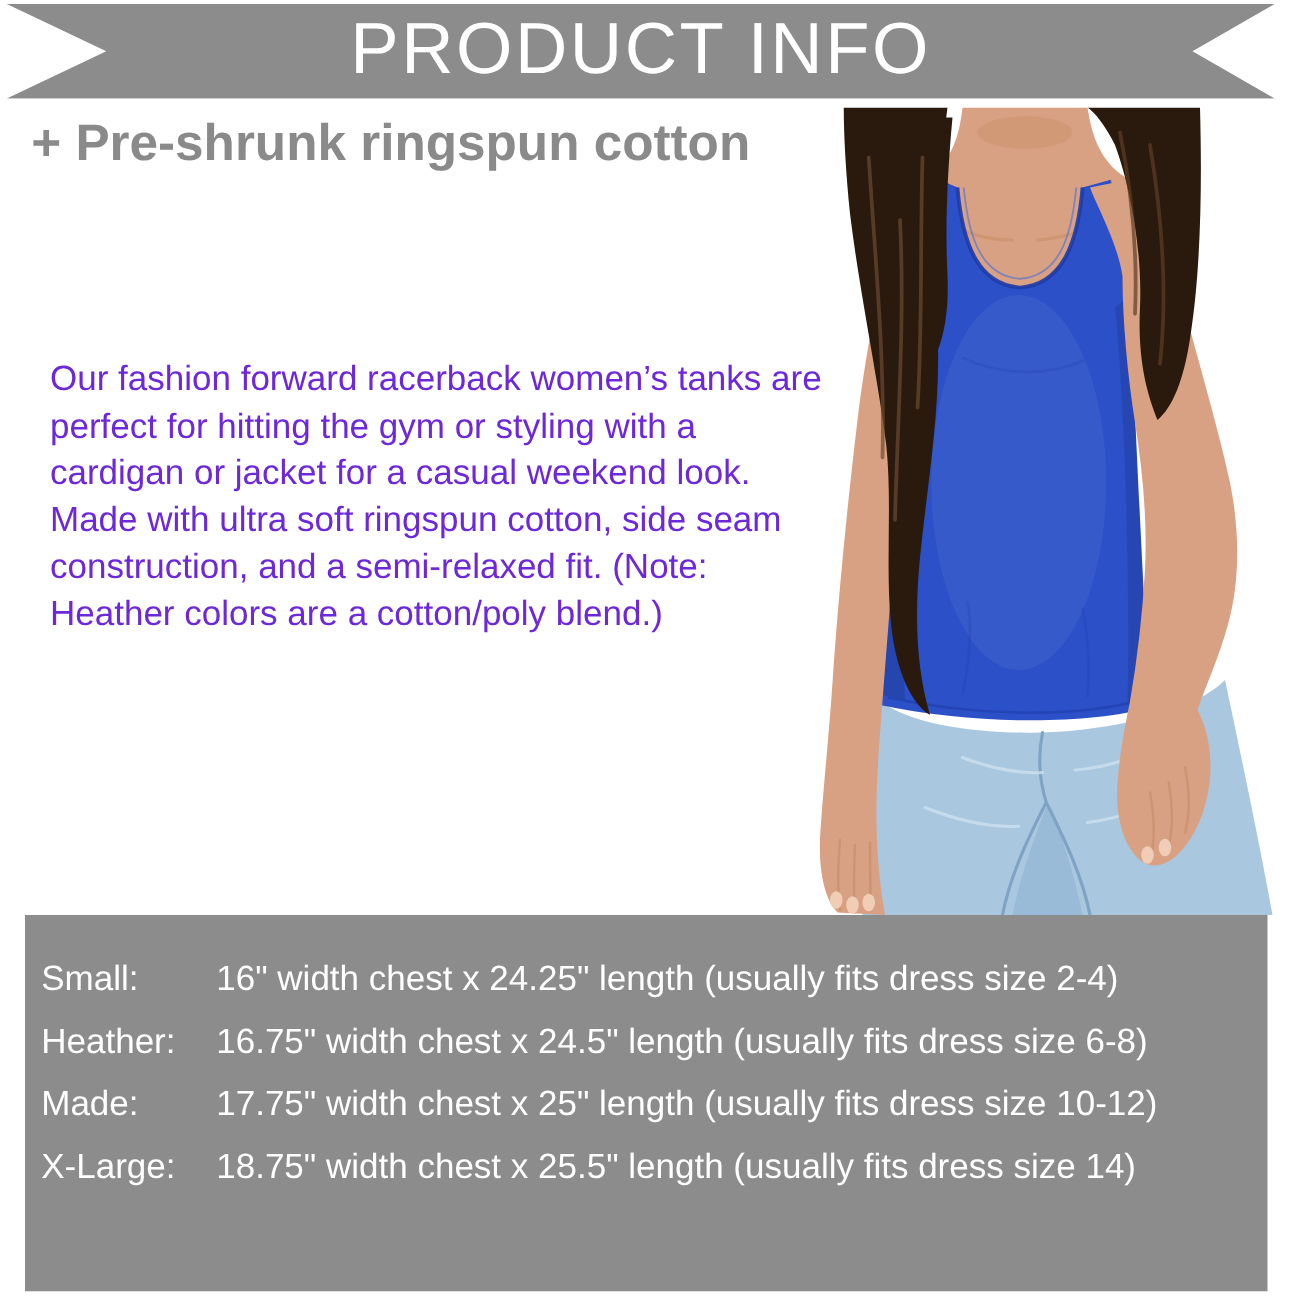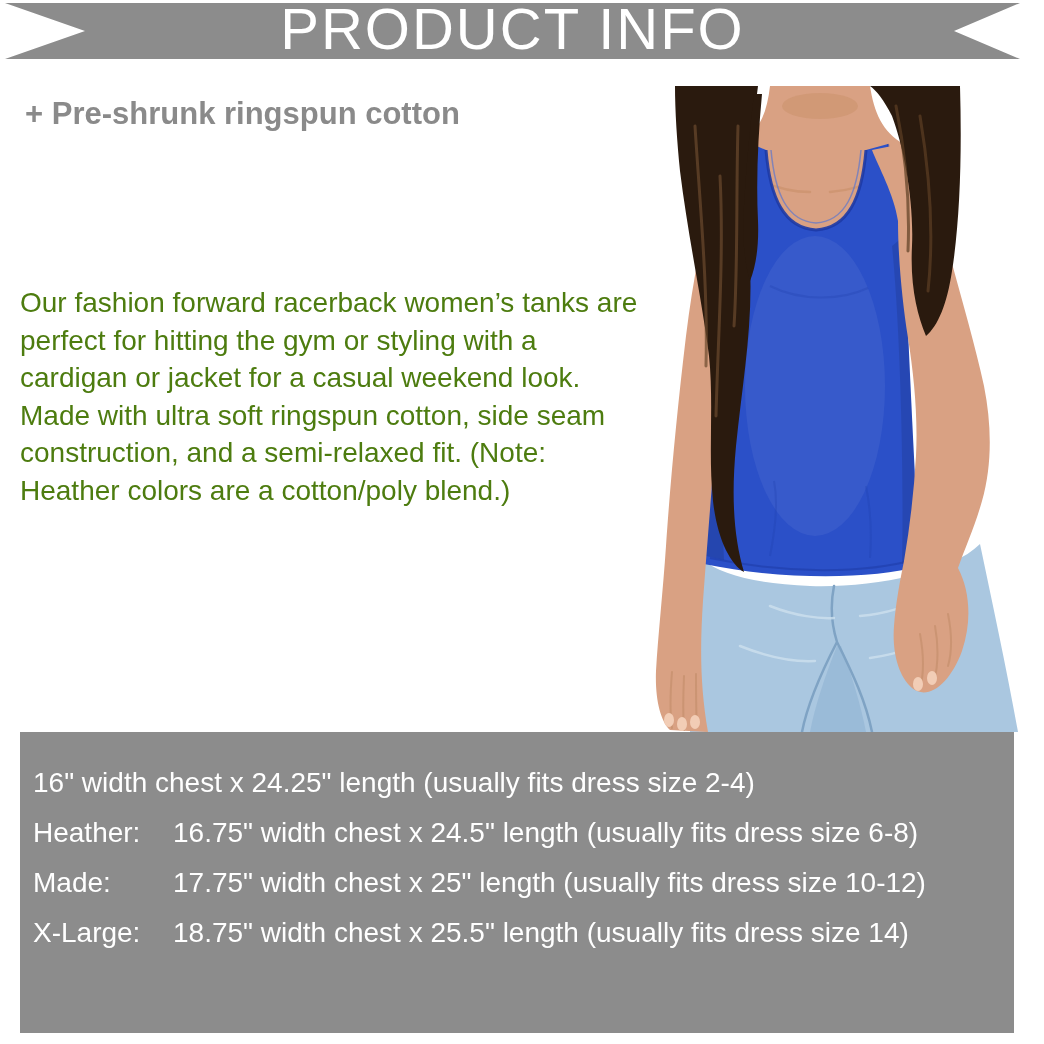--- a/index.html
+++ b/index.html
@@ -2,32 +2,32 @@
 <html><head>
 <meta charset="utf-8">
 <style>
   html,body{margin:0;padding:0;background:#ffffff;}
   .page{
     position:relative;width:1044px;height:1044px;overflow:hidden;
     background:#ffffff;font-family:"Liberation Sans","DejaVu Sans",sans-serif;
   }
   
   .banner{
-    position:absolute;left:5px;top:3px;width:1015px;height:56px;
+    position:absolute;left:5px;top:3px;width:1015px;height:76px;
     background:#8c8c8c;
     clip-path:polygon(0 0,100% 0,calc(100% - 66px) 50%,100% 100%,0 100%,80px 50%);
     display:flex;align-items:center;justify-content:center;
   }
   .banner-title{
     color:#ffffff;font-size:58px;letter-spacing:2px;line-height:1;
     padding-bottom:4px;white-space:nowrap;
   }
   
   .features{position:absolute;left:25px;top:96px;color:#8a8a8a;}
-  .feature{font-size:31px;font-weight:bold;line-height:36px;margin-bottom:31px;white-space:nowrap;}
+  .feature{font-size:41px;font-weight:bold;line-height:36px;margin-bottom:31px;white-space:nowrap;}
   
   .paragraphs{position:absolute;left:20px;top:284px;width:618px;color:#8f8f8f;}
   .paragraphs p{margin:0 0 19px 0;font-size:28px;line-height:37.5px;}
   
   .photo{position:absolute;left:620px;top:86px;width:424px;height:646px;}
   
   .size-box{
     position:absolute;left:20px;top:732px;width:994px;height:301px;
     background:#8c8c8c;color:#ffffff;box-sizing:border-box;
     padding:26px 0 0 13px;
@@ -42,21 +42,21 @@
 <div class="page">
 
   <div class="banner" style="background: rgb(140, 140, 140);">
     <span class="banner-title" style="color: rgb(255, 255, 255);">PRODUCT INFO</span>
   </div>
 
   <div class="features" style="color: rgb(138, 138, 138);">
     <div class="feature">+ Pre-shrunk ringspun cotton</div>
   </div>
 
-  <div class="paragraphs" style="color: #4d7c0f;">
+  <div class="paragraphs" style="color: #6d28d9; margin-left: 20px;">
     <p>Our fashion forward racerback women’s tanks are perfect for hitting the gym or styling with a cardigan or jacket for a casual weekend look. Made with ultra soft ringspun cotton, side seam construction, and a semi-relaxed fit. (Note: Heather colors are a cotton/poly blend.)</p>
   </div>
 
   <svg class="photo" viewBox="0 0 424 646" width="424" height="646" xmlns="http://www.w3.org/2000/svg">
 
     <g>
       <path d="M150,0 L250,0 C254,26 262,46 284,58 L296,70 L296,150 C270,185 230,200 199,200
                C168,200 130,185 104,150 L104,70 L118,58 C140,46 147,26 150,0 Z" fill="#d9a183"></path>
       <ellipse cx="200" cy="20" rx="38" ry="13" fill="#c3895f" opacity="0.35"></ellipse>
       <path d="M135,92 C155,102 175,106 190,106 M210,106 C230,104 252,98 268,90" stroke="#c3895f" stroke-width="2.5" fill="none" opacity="0.45" stroke-linecap="round"></path>
@@ -114,20 +114,21 @@
       <path d="M250,0 L340,0 C342,70 340,135 332,185 C327,218 318,240 306,250
                C297,228 290,200 292,160 C294,115 284,62 272,30 C264,14 256,4 250,0 Z" fill="#2a1a0e"></path>
       <path d="M75,40 C80,120 88,200 86,280 M100,90 C104,170 98,250 96,330
                M118,40 C116,110 118,180 114,240" stroke="#6b4a2e" stroke-width="3" fill="none" opacity="0.7" stroke-linecap="round"></path>
       <path d="M300,30 C310,90 314,150 308,205 M276,20 C286,70 290,120 288,165" stroke="#5c3e24" stroke-width="3" fill="none" opacity="0.7" stroke-linecap="round"></path>
     </g>
   </svg>
 
   <div class="size-box" style="background: rgb(140, 140, 140);">
     <div class="size-row">
+      <span class="size-label">Small:</span>
       <span class="size-value">16" width chest x 24.25" length (usually fits dress size 2-4)</span>
     </div>
     <div class="size-row">
       <span class="size-label">Heather:</span>
       <span class="size-value">16.75" width chest x 24.5" length (usually fits dress size 6-8)</span>
     </div>
     <div class="size-row">
       <span class="size-label">Made:</span>
       <span class="size-value">17.75" width chest x 25" length (usually fits dress size 10-12)</span>
     </div>

